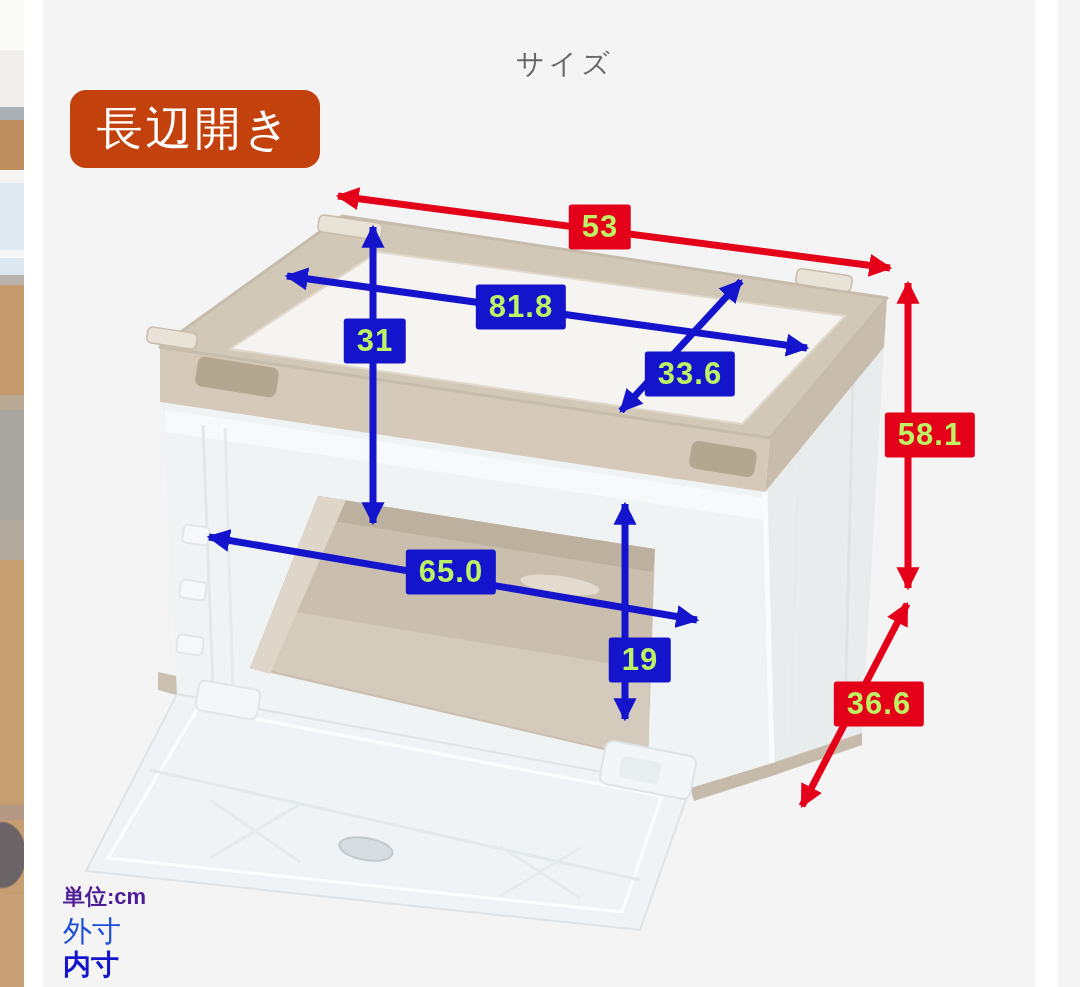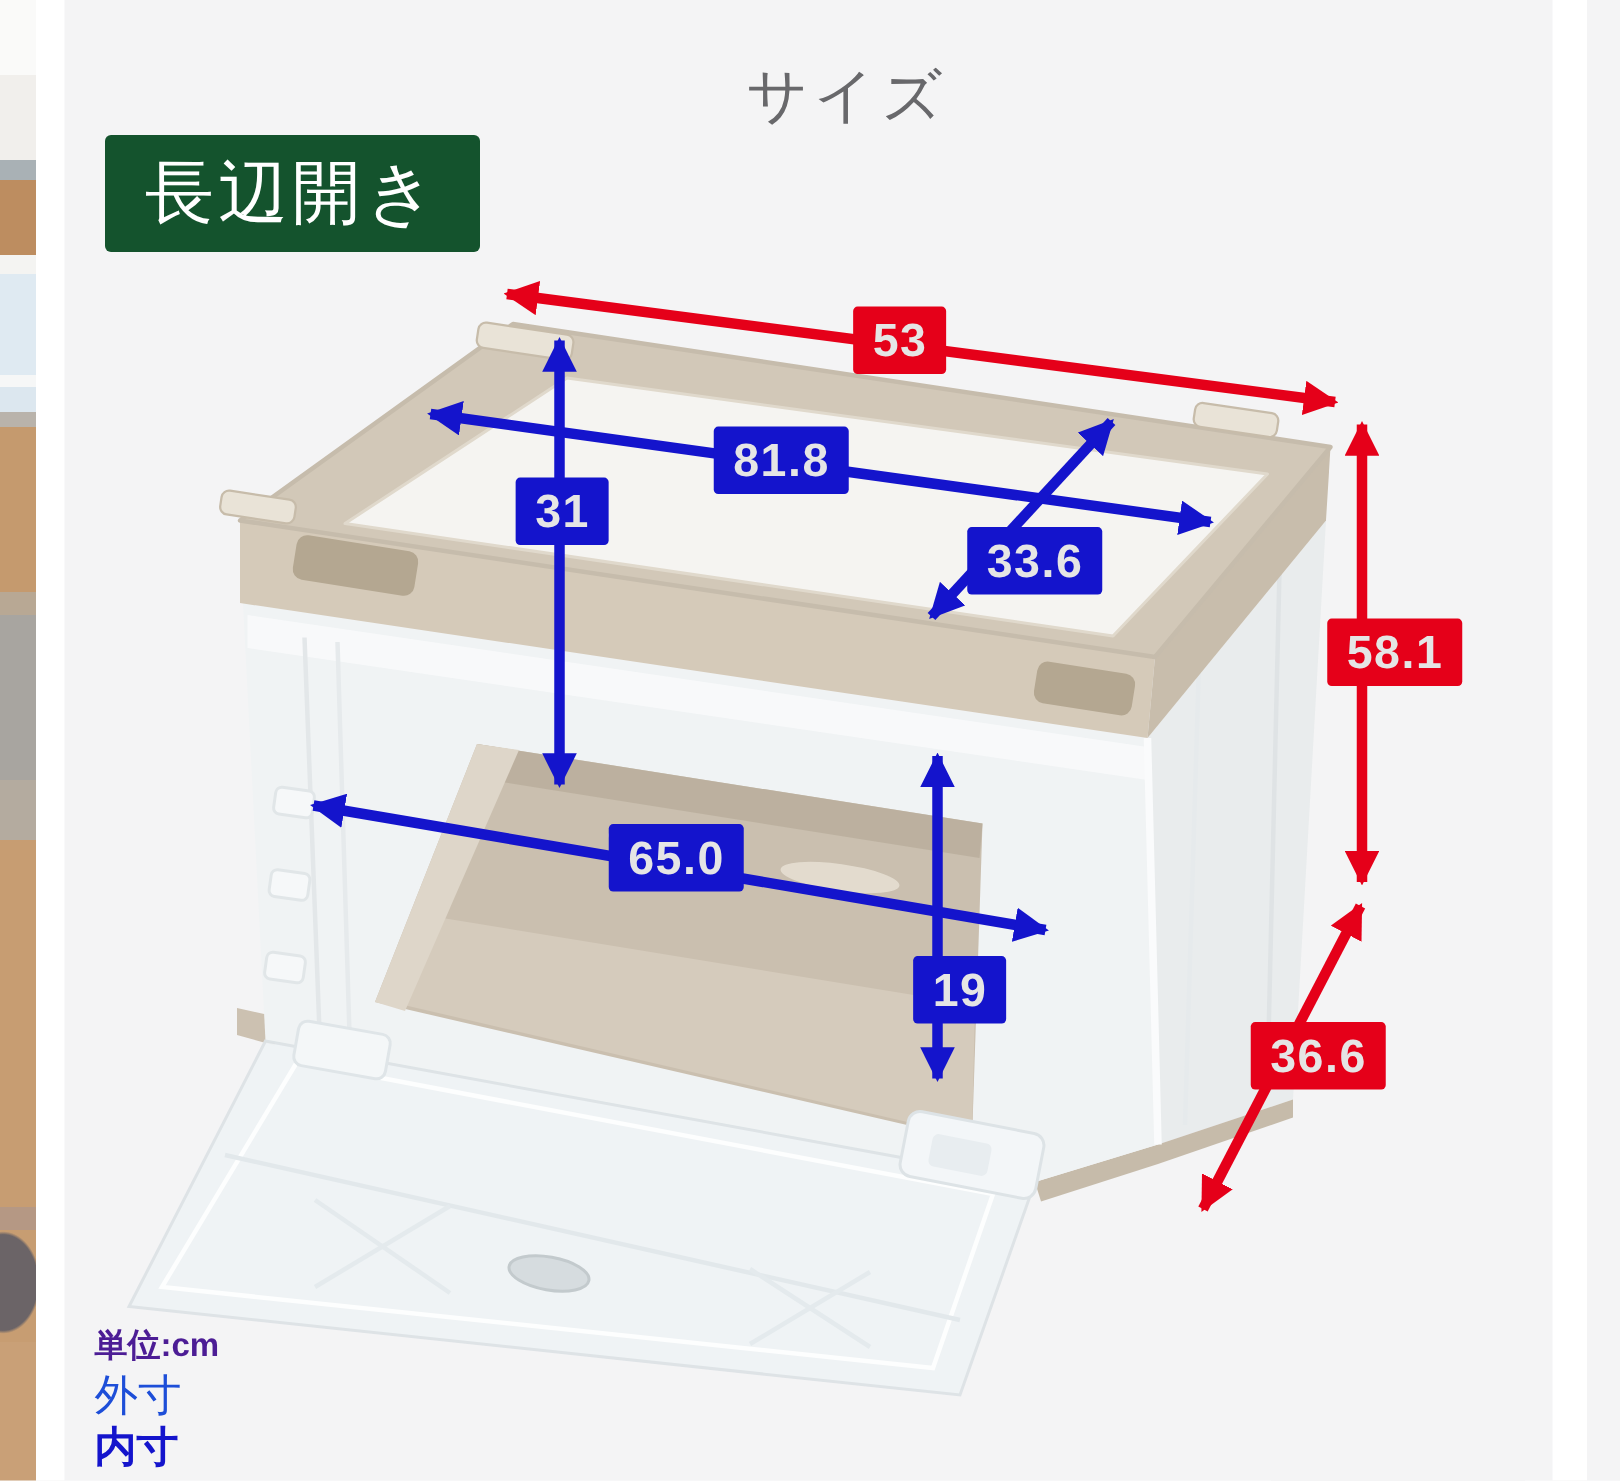--- a/index.html
+++ b/index.html
@@ -26,31 +26,31 @@
         #c9a077 895px,#c9a077 987px);
   }
   .main-panel{position:absolute;left:43px;top:0;width:992px;height:987px;background:#f4f4f5;}
   .right-strip{position:absolute;left:1058px;top:0;width:22px;height:987px;background:#f4f4f5;}
 
   .scene{position:absolute;left:0;top:0;width:1080px;height:987px;}
 
   
   .page-title{
     position:absolute;left:565px;top:64px;transform:translate(-50%,-50%);
-    font-size:40px;color:#68686b;letter-spacing:4px;white-space:nowrap;text-align:center;
+    font-size:28px;color:#68686b;letter-spacing:4px;white-space:nowrap;text-align:center;
   }
   .badge{
     position:absolute;left:70px;top:90px;width:250px;height:78px;
-    background:#14532d;border-radius:4px;color:#ffffff;
+    background:#c2410c;border-radius:16px;color:#ffffff;
     display:flex;align-items:center;justify-content:center;
     font-size:46px;letter-spacing:3px;white-space:nowrap;
   }
   .dim{
     position:absolute;transform:translate(-50%,-50%);
-    color:#e5e5e5;font-weight:bold;font-size:31px;letter-spacing:1px;
+    color:#bef264;font-weight:bold;font-size:31px;letter-spacing:1px;
     padding:4px 13px;border-radius:3px;white-space:nowrap;line-height:1.2;
   }
   .dim.red{background:#e50019;}
   .dim.blue{background:#1414cc;}
   .d53 {left:600px;top:227px;}
   .d325{left:930px;top:435px;}
   .d366{left:879px;top:704px;}
   .d493{left:521px;top:307px;}
   .d336{left:690px;top:374px;}
   .d31 {left:375px;top:341px;}

